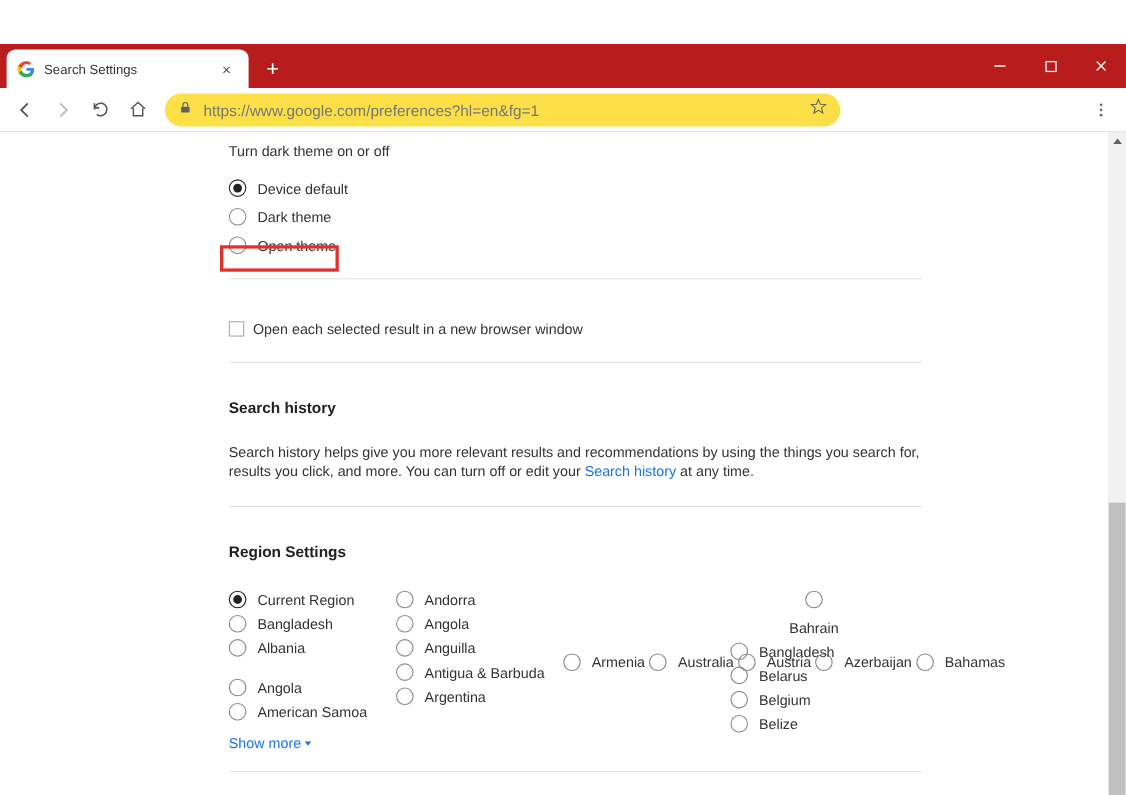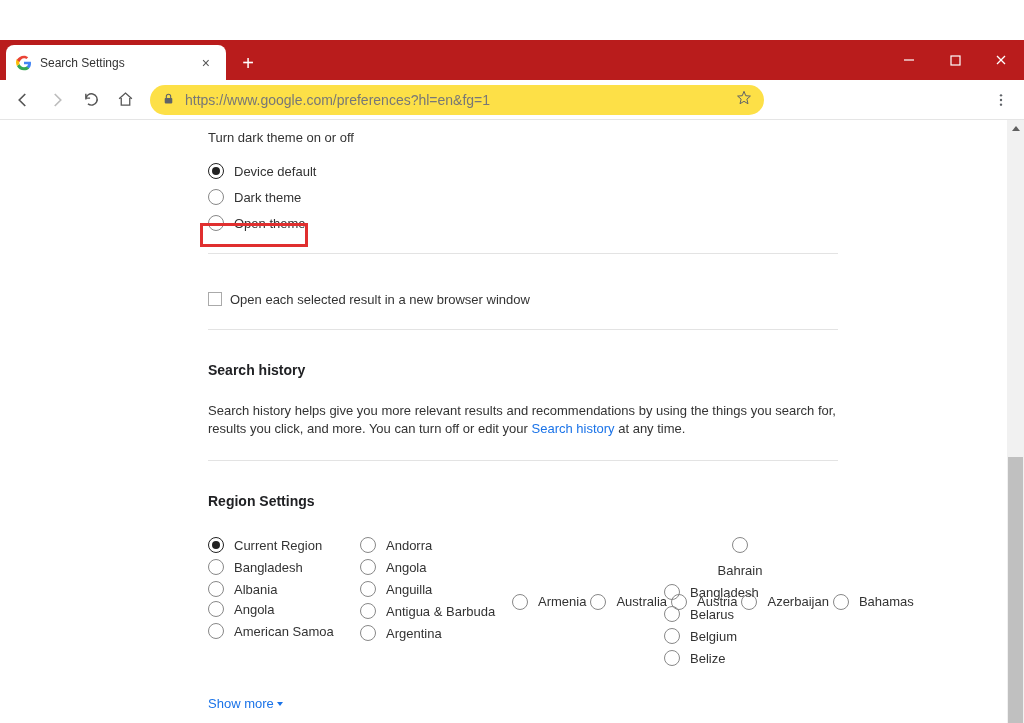--- a/index.html
+++ b/index.html
@@ -32,21 +32,21 @@
     .radio-outer.selected { border-color:#222; }
     .radio-outer .dot { width:8px; height:8px; border-radius:50%; background:#222; display:none; }
     .radio-outer.selected .dot { display:block; }
     .highlight-box { position:absolute; border:3px solid #e02f2f; pointer-events:none; }
     hr.sep { border:none; border-top:1px solid #e3e3e3; margin:22px 0 26px 0; }
     .check-row { display:flex; align-items:flex-start; gap:8px; font-size:13px; color:#333; }
     .checkbox { width:14px; height:14px; border:1.4px solid #aaa; cursor:pointer; }
     p.desc { font-size:13px; color:#333; line-height:1.4; margin-top:2px; }
     a.link { color:#1a73e8; text-decoration:none; cursor:pointer; }
     .region-grid { display:grid; grid-template-columns:152px 152px 152px 152px; gap:4px 0; margin-top:4px; }
-    .show-more { margin-top:28px; font-size:13px; color:#1a73e8; cursor:pointer; display:flex; align-items:center; gap:3px; }
+    .show-more { margin-top:0; font-size:13px; color:#1a73e8; cursor:pointer; display:flex; align-items:center; gap:3px; }
     .caret-down { display:inline-block; width:0; height:0; border-left:3.5px solid transparent; border-right:3.5px solid transparent; border-top:4px solid #1a73e8; }
     
     .vscroll { position:absolute; right:0; top:0; width:17px; height:643px; background:#f1f1f1; }
     .vscroll .arrow { height:17px; display:flex; align-items:center; justify-content:center; cursor:pointer; }
     .vscroll .track { position:absolute; top:17px; bottom:17px; left:0; right:0; }
     .vscroll .thumb { position:absolute; left:1px; right:1px; background:#c0c0c0; }
     .hscroll { position:absolute; left:0; bottom:0; height:17px; width:1007px; background:#f1f1f1; }
     .hscroll .arrow { width:17px; height:17px; display:flex; align-items:center; justify-content:center; cursor:pointer; position:absolute; top:0; }
     .hscroll .thumb { position:absolute; top:1px; bottom:1px; background:#c0c0c0; }
     .tri { width:0; height:0; }
@@ -179,21 +179,21 @@
           <div class="radio-row" style="margin: 0px 0px 2px; text-align: right;">
             <span class="radio-outer selected">
               <span class="dot"></span>
             </span>
             <span>Current Region</span>
           </div>
           <div class="radio-row" style="margin: 0px 0px 2px;">
             <span class="radio-outer"></span>
             <span>Bangladesh</span>
           </div>
-          <div class="radio-row" style="margin: 0px 0px 0;">
+          <div class="radio-row" style="margin: 0px 0px 16px;">
             <span class="radio-outer"></span>
             <span>Albania</span>
           </div>
           <div class="radio-row" style="margin: 0px 0px 2px;">
             <span class="radio-outer"></span>
             <span>Angola</span>
           </div>
           <div class="radio-row" style="margin: 0px 0px 2px;">
             <span class="radio-outer"></span>
             <span>American Samoa</span>

